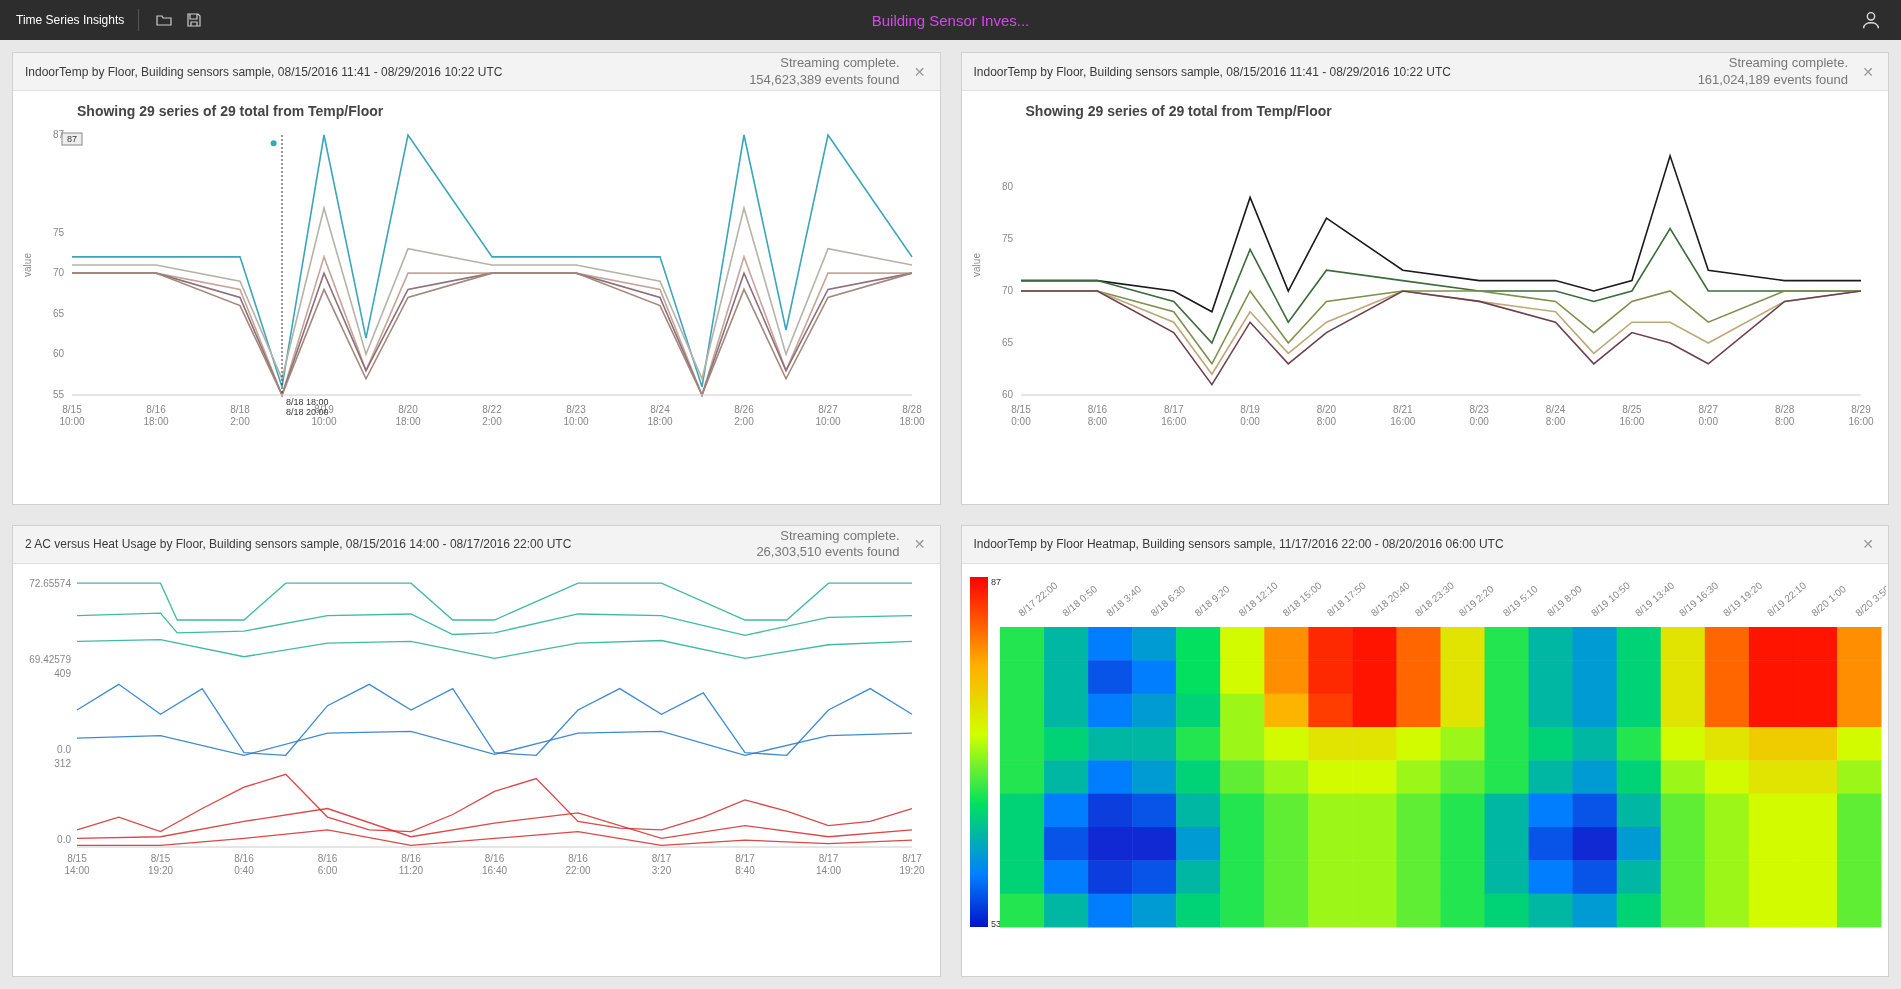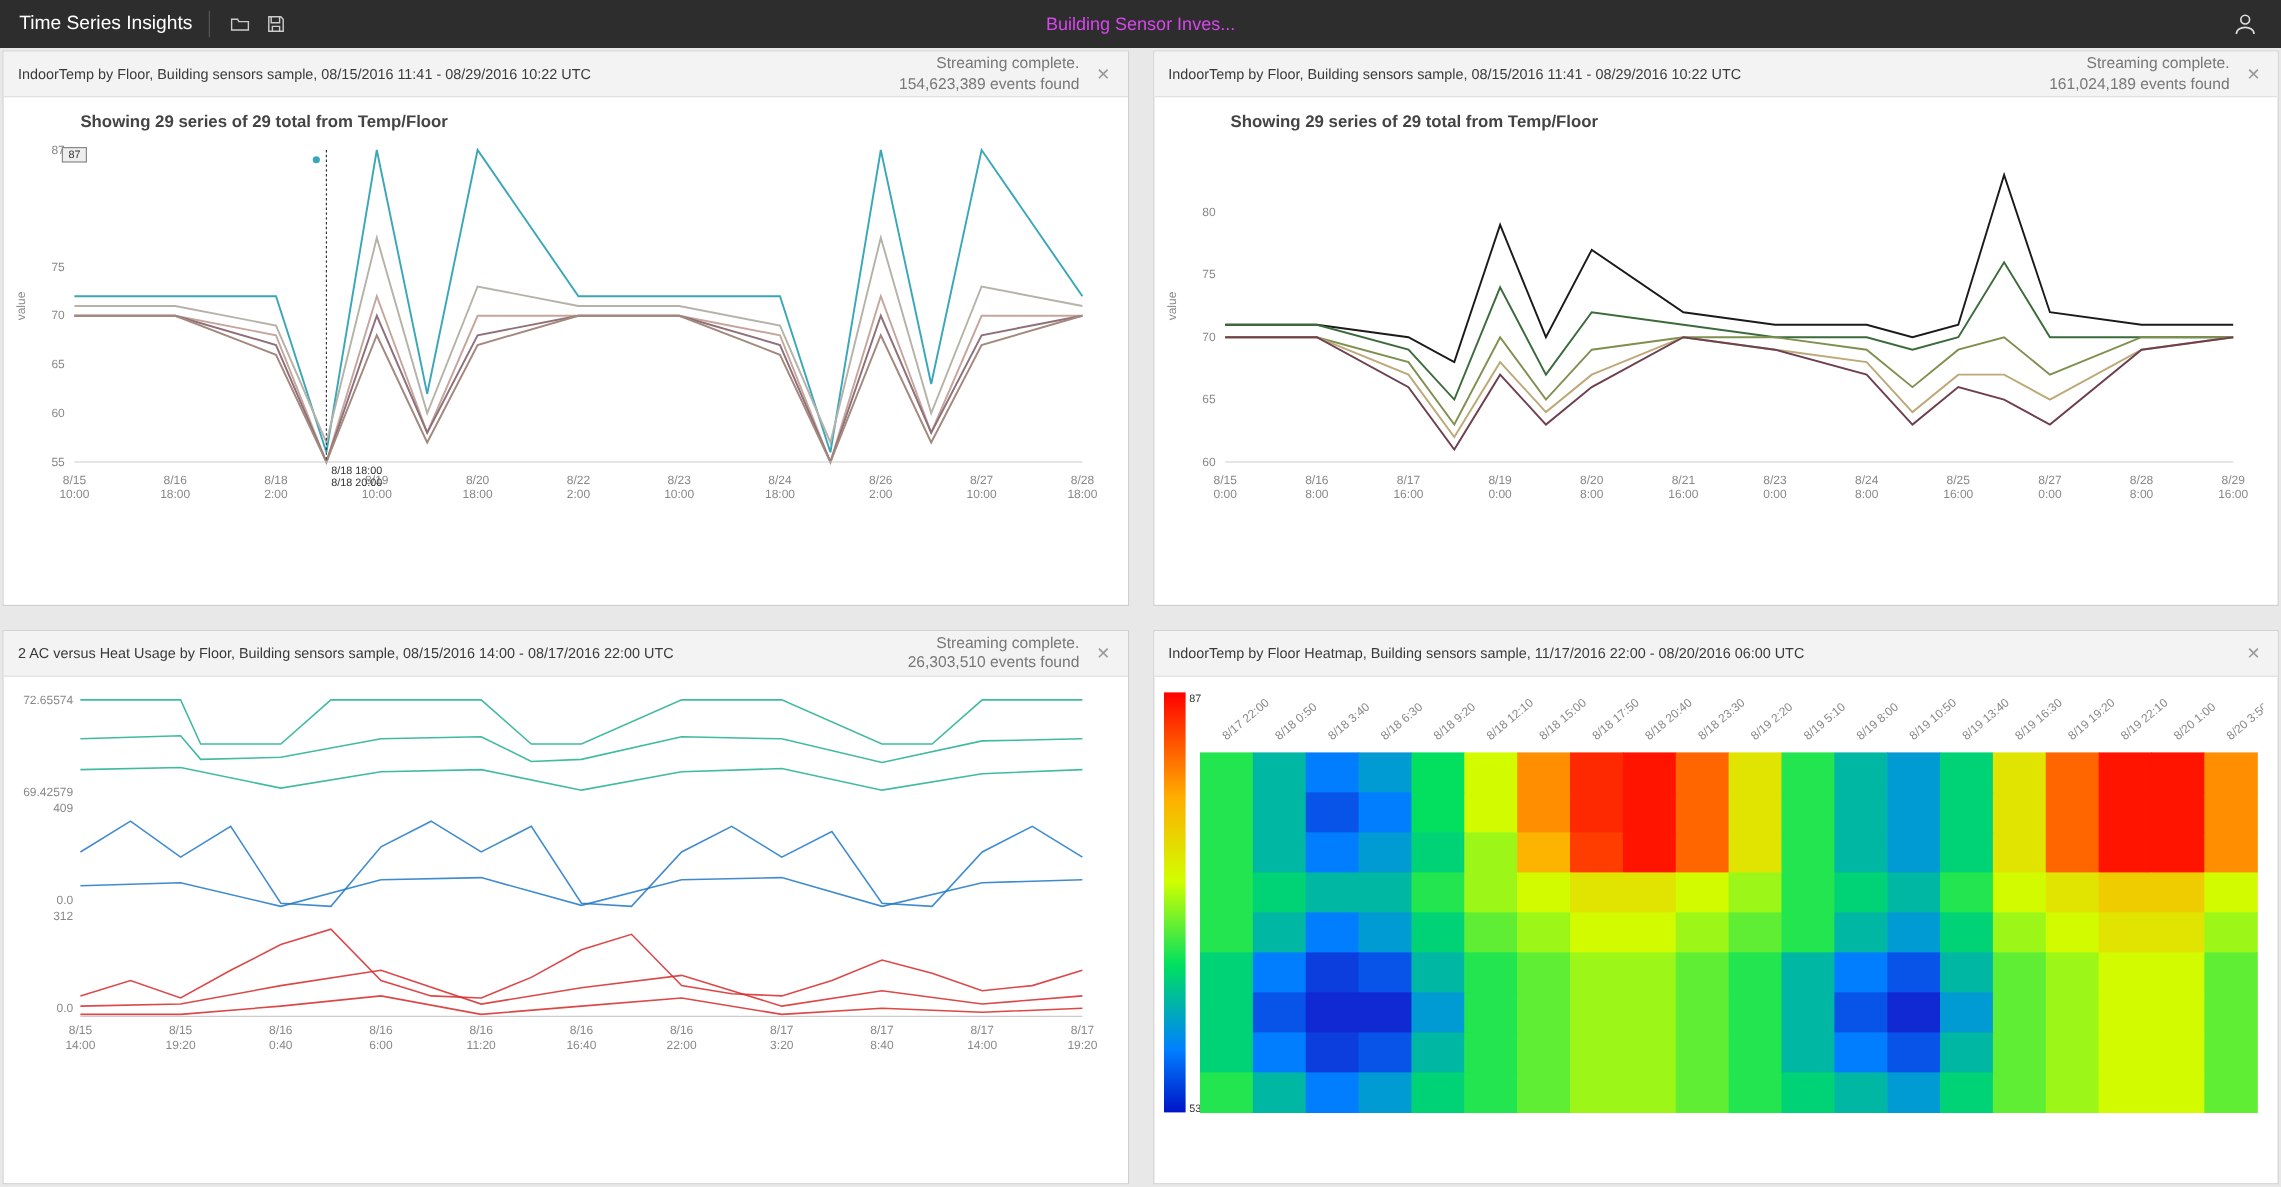--- a/index.html
+++ b/index.html
@@ -14,21 +14,21 @@
   height: 40px;
   background: #2d2d2d;
   color: #fff;
   display: flex;
   align-items: center;
   padding: 0 16px;
   font-size: 14px;
   font-weight: 300;
   position: relative;
 }
-.titlebar .app-name { font-size: 16px; }
+.titlebar .app-name { font-size: 12px; }
 .titlebar .divider {
   width: 1px; height: 22px; background: #555;
   margin: 0 14px;
 }
 .titlebar .icon-btn {
   width: 22px; height: 22px;
   display: inline-flex; align-items: center; justify-content: center;
   margin-right: 8px; cursor: pointer; color: #ddd;
 }
 .titlebar .center-title {
@@ -39,21 +39,21 @@
   margin-left: auto;
   width: 28px; height: 28px;
   display: flex; align-items: center; justify-content: center;
   cursor: pointer;
 }
 .grid {
   display: grid;
   grid-template-columns: 1fr 1fr;
   grid-template-rows: 1fr 1fr;
   gap: 20px;
-  padding: 2px;
+  padding: 12px;
   height: calc(100% - 40px);
 }
 .panel {
   background: #fff;
   border: 1px solid #d0d0d0;
   display: flex;
   flex-direction: column;
   overflow: hidden;
 }
 .panel-header {

